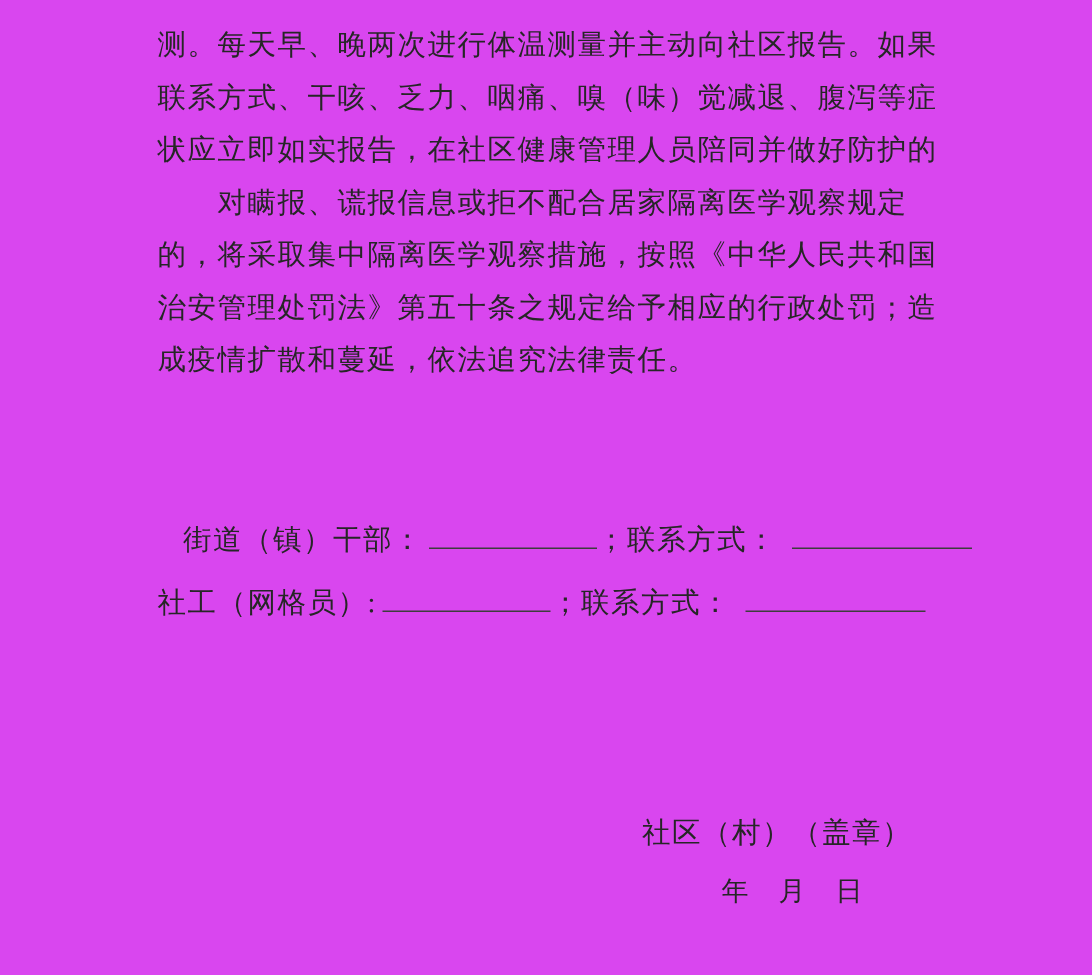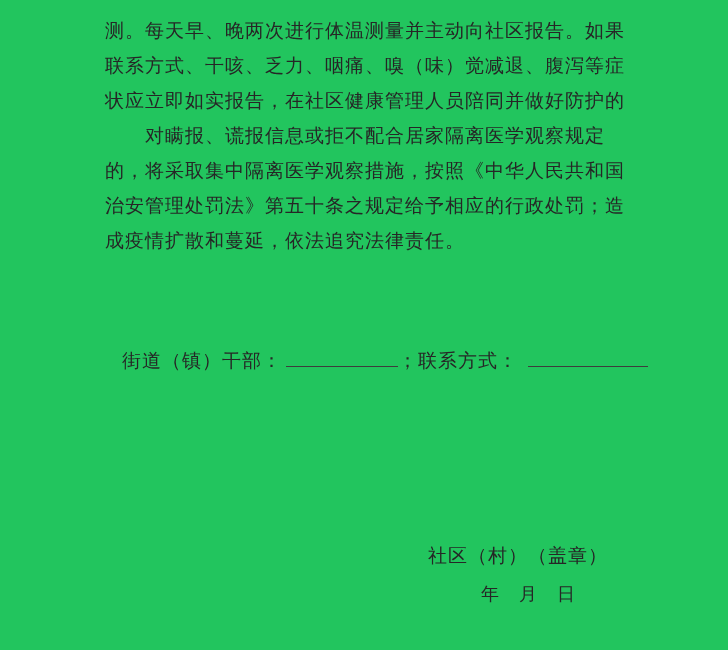--- a/index.html
+++ b/index.html
@@ -4,21 +4,21 @@
 <style>
   html, body {
     margin: 0;
     padding: 0;
     background: #ffffff;
   }
   .doc {
     position: relative;
     width: 728px;
     height: 650px;
-    background: #22c55e;
+    background: #d946ef;
     font-family: "Liberation Serif", "DejaVu Serif", serif;
     color: #262626;
     overflow: hidden;
   }
   .body-text {
     position: absolute;
     left: 105px;
     top: 13px;
     width: 525px;
   }
@@ -97,19 +97,22 @@
     <div class="line indent">对瞒报、谎报信息或拒不配合居家隔离医学观察规定</div>
     <div class="line">的，将采取集中隔离医学观察措施，按照《中华人民共和国</div>
     <div class="line">治安管理处罚法》第五十条之规定给予相应的行政处罚；造</div>
     <div class="line">成疫情扩散和蔓延，依法追究法律责任。</div>
   </div>
 
   <div class="sig-row sig-row-1">
     <span>街道（镇）干部：</span><span class="blank name-blank"></span><span>；</span><span>联系方式：</span><span class="blank phone-blank"></span>
   </div>
 
+  <div class="sig-row sig-row-2">
+    <span>社工（网格员）:</span><span class="blank name-blank"></span><span>；</span><span>联系方式：</span><span class="blank phone-blank"></span>
+  </div>
 
 
   <div class="seal-line">社区（村）（盖章）</div>
 
   <div class="date-line">年　月　日</div>
 
 </div>
 
 </body></html>

